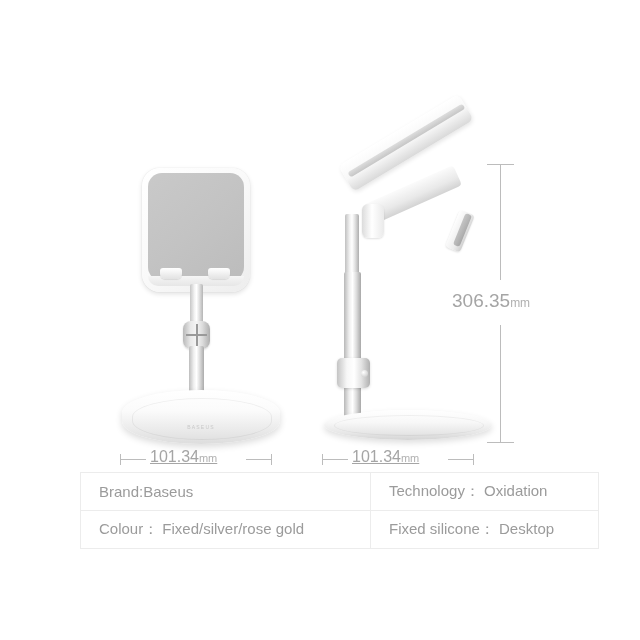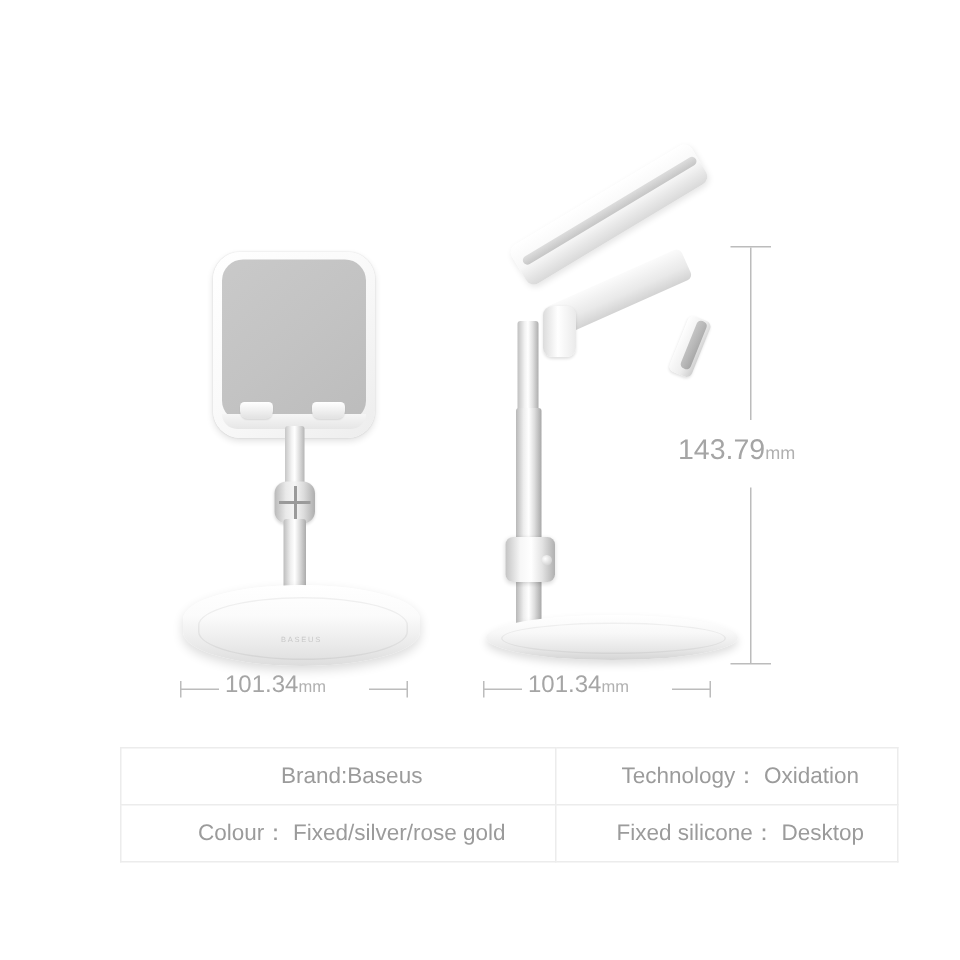--- a/index.html
+++ b/index.html
@@ -375,20 +375,21 @@
     height: 11px;
     background: #bcbcbc;
   }
   .dim-h .lbl {
     position: absolute;
     top: 0;
     color: #a5a5a5;
     font-size: 16px;
     white-space: nowrap;
     font-family: "Liberation Sans", sans-serif;
+    text-decoration: underline;
   }
   .dim-h .lbl .unit { font-size: 11px; color: #b0b0b0; }
 
   
   .dim-h-left { left: 120px; top: 448px; width: 152px; }
   .dim-h-left .endcap.a { left: 0; }
   .dim-h-left .endcap.b { left: 151px; }
   .dim-h-left .bar.a { left: 0; width: 26px; }
   .dim-h-left .bar.b { left: 126px; width: 26px; }
   .dim-h-left .lbl { left: 30px; }
@@ -398,25 +399,24 @@
   .dim-h-right .endcap.a { left: 0; }
   .dim-h-right .endcap.b { left: 151px; }
   .dim-h-right .bar.a { left: 0; width: 26px; }
   .dim-h-right .bar.b { left: 126px; width: 26px; }
   .dim-h-right .lbl { left: 30px; }
 
   
   .spec-table {
     position: absolute;
     left: 80px;
-    top: 498px;
+    top: 472px;
     width: 480px;
     border-collapse: collapse;
     table-layout: fixed;
-    text-align: center;
   }
   .spec-table td {
     border: 1px solid #ececec;
     height: 37px;
     padding: 0 0 0 18px;
     font-size: 15px;
     color: #9b9b9b;
     font-family: "Liberation Sans", sans-serif;
     vertical-align: middle;
     white-space: nowrap;
@@ -463,21 +463,21 @@
       <div class="sv-collar-screw"></div>
       <div class="sv-base"></div>
       <div class="sv-base-inner"></div>
     </div>
 
   </div>
 
   <div class="dim-v-tick-top"></div>
   <div class="dim-v-top"></div>
   <div class="dim-v-label">
-    <span>143.79</span><span class="unit">mm</span>
+    <span>306.35</span><span class="unit">mm</span>
   </div>
   <div class="dim-v-bottom"></div>
   <div class="dim-v-tick-bottom"></div>
 
   <div class="dim-h dim-h-left">
     <div class="endcap a"></div>
     <div class="bar a"></div>
     <div class="lbl">
       <span>101.34</span><span class="unit">mm</span>
     </div>

